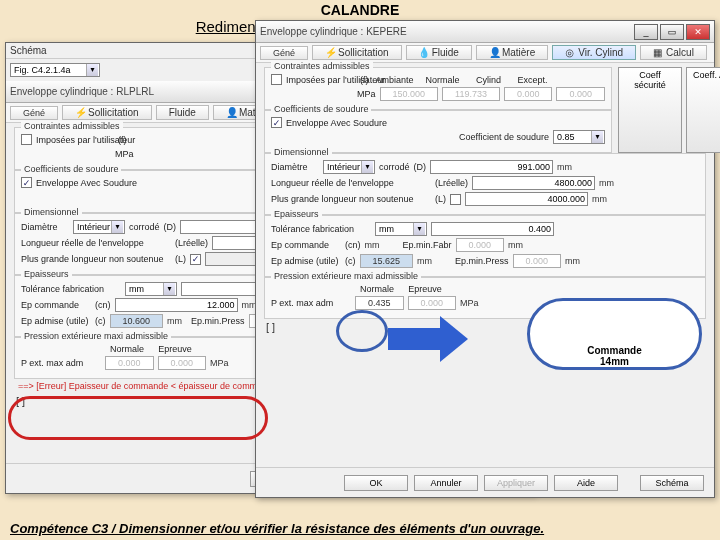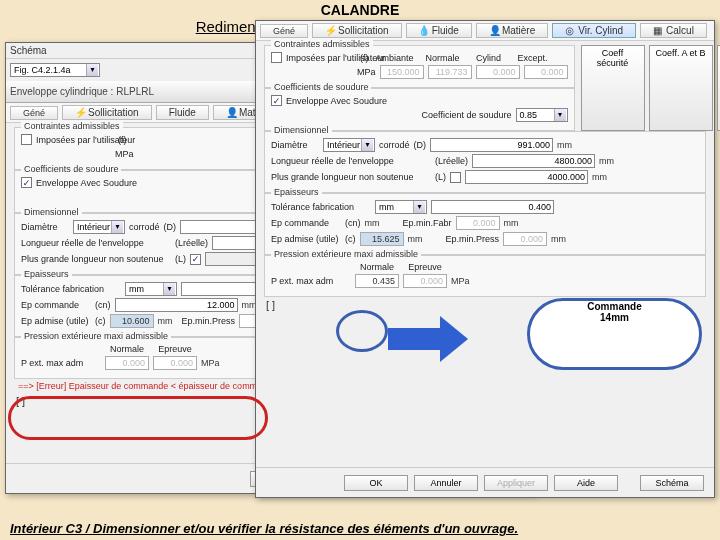--- a/index.html
+++ b/index.html
@@ -26,24 +26,24 @@
 .chk{width:11px;height:11px;border:1px solid #777;background:#fff;display:inline-flex;align-items:center;justify-content:center;font-size:9px;color:#226}
 .fld{border:1px solid #888;background:#fff;padding:1px 2px;font-size:9px;height:14px;min-width:44px;text-align:right}
 .fld.dis{background:#eee;color:#aaa}
 .sel{border:1px solid #888;background:#fff;padding:0 12px 0 3px;font-size:9px;height:14px;position:relative;min-width:52px;display:inline-flex;align-items:center}
 .sel::after{content:"▾";position:absolute;right:1px;top:0;width:11px;height:12px;background:linear-gradient(#eef,#ccd);text-align:center;border-left:1px solid #aaa;font-size:8px;line-height:12px}
 .unit{font-size:9px;color:#333;min-width:20px}
 .cols{display:flex;gap:6px}
 .rbtn{border:1px solid #999;background:linear-gradient(#fff,#e6e6e6);padding:2px 6px;font-size:9px;min-width:64px;text-align:center}
 .rbtn.dis{color:#aaa}
 .rcol{display:flex;flex-direction:row;gap:4px;margin-left:auto}
-.readout{border:1px solid #aaa;background:#fff;padding:1px 3px;font-size:9px;min-width:44px;text-align:right;color:#333}
+.readout{border:1px solid #aaa;background:#fff;padding:1px 12px;font-size:9px;min-width:44px;text-align:right;color:#333}
 .readout.dis{color:#bbb}
 .footer{position:absolute;bottom:0;left:0;right:0;height:30px;background:#f0f0f0;border-top:1px solid #ccc;display:flex;align-items:center;justify-content:flex-end;gap:6px;padding:0 10px}
-.callout{position:absolute;z-index:5;right:18px;top:298px;width:175px;height:72px;border:3px solid #3a5fb0;border-radius:36px;background:#fff;display:flex;align-items:flex-start;justify-content:center;text-align:center;font-size:15px;font-weight:bold;color:#000}
+.callout{position:absolute;z-index:5;right:18px;top:298px;width:175px;height:72px;border:3px solid #3a5fb0;border-radius:36px;background:#fff;display:flex;align-items:flex-end;justify-content:center;text-align:center;font-size:15px;font-weight:bold;color:#000}
 .arrow{position:absolute;z-index:4;left:432px;top:318px;width:0;height:0}
 .arrow .body{position:absolute;left:-44px;top:10px;width:54px;height:22px;background:#2f5fd0}
 .arrow .head{position:absolute;left:8px;top:-2px;width:0;height:0;border-top:23px solid transparent;border-bottom:23px solid transparent;border-left:28px solid #2f5fd0}
 .ring{position:absolute;z-index:4;border:3px solid #3a5fb0;border-radius:50%}
 .ring.small{left:336px;top:310px;width:52px;height:42px;background:transparent}
 .ring.big{left:8px;top:396px;width:260px;height:44px;border-radius:24px;border-color:#c22}
 .err{color:#c22;font-size:9px;padding:2px 4px}
 .bracket{color:#333;font-size:11px;padding:2px}
 .schema-label{font-size:9px;color:#333;padding:2px 4px;border-bottom:1px solid #ccc;display:flex;justify-content:space-between;align-items:center}
 .competence{position:absolute;bottom:4px;left:10px;right:10px;font-size:13px;font-style:italic;font-weight:bold;text-decoration:underline;z-index:0}
@@ -185,20 +185,26 @@
   </div>
   <div class="footer">
     <span class="rbtn">OK</span>
     <span class="rbtn">Annuler</span>
     <span class="rbtn dis">Appliquer</span>
     <span class="rbtn">Aide</span>
   </div>
 </div>
 
 <div class="win win-fg">
+  <div class="titlebar">
+    <span class="t">Enveloppe cylindrique : KEPERE</span>
+    <span class="wbtn">_</span>
+    <span class="wbtn">▭</span>
+    <span class="wbtn close">✕</span>
+  </div>
   <div class="toolbar-row">
     <span class="tbtn">Géné</span>
     <span class="tbtn">
         <span class="ico">⚡</span>
         <span>Sollicitation</span>
       </span>
     <span class="tbtn">
         <span class="ico">💧</span>
         <span>Fluide</span>
       </span>
@@ -334,13 +340,13 @@
 <div class="ring big"></div>
 <div class="ring small"></div>
 <div class="arrow">
     <div class="body"></div>
     <div class="head"></div>
   </div>
 <div class="callout">
   <div><span>Commande</span><br><span>14mm</span></div>
 </div>
 
-<div class="competence">Intérieur C3 / Dimensionner et/ou vérifier la résistance des éléments d'un ouvrage.</div>
+<div class="competence">Compétence C3 / Dimensionner et/ou vérifier la résistance des éléments d'un ouvrage.</div>
 
 </body></html>

